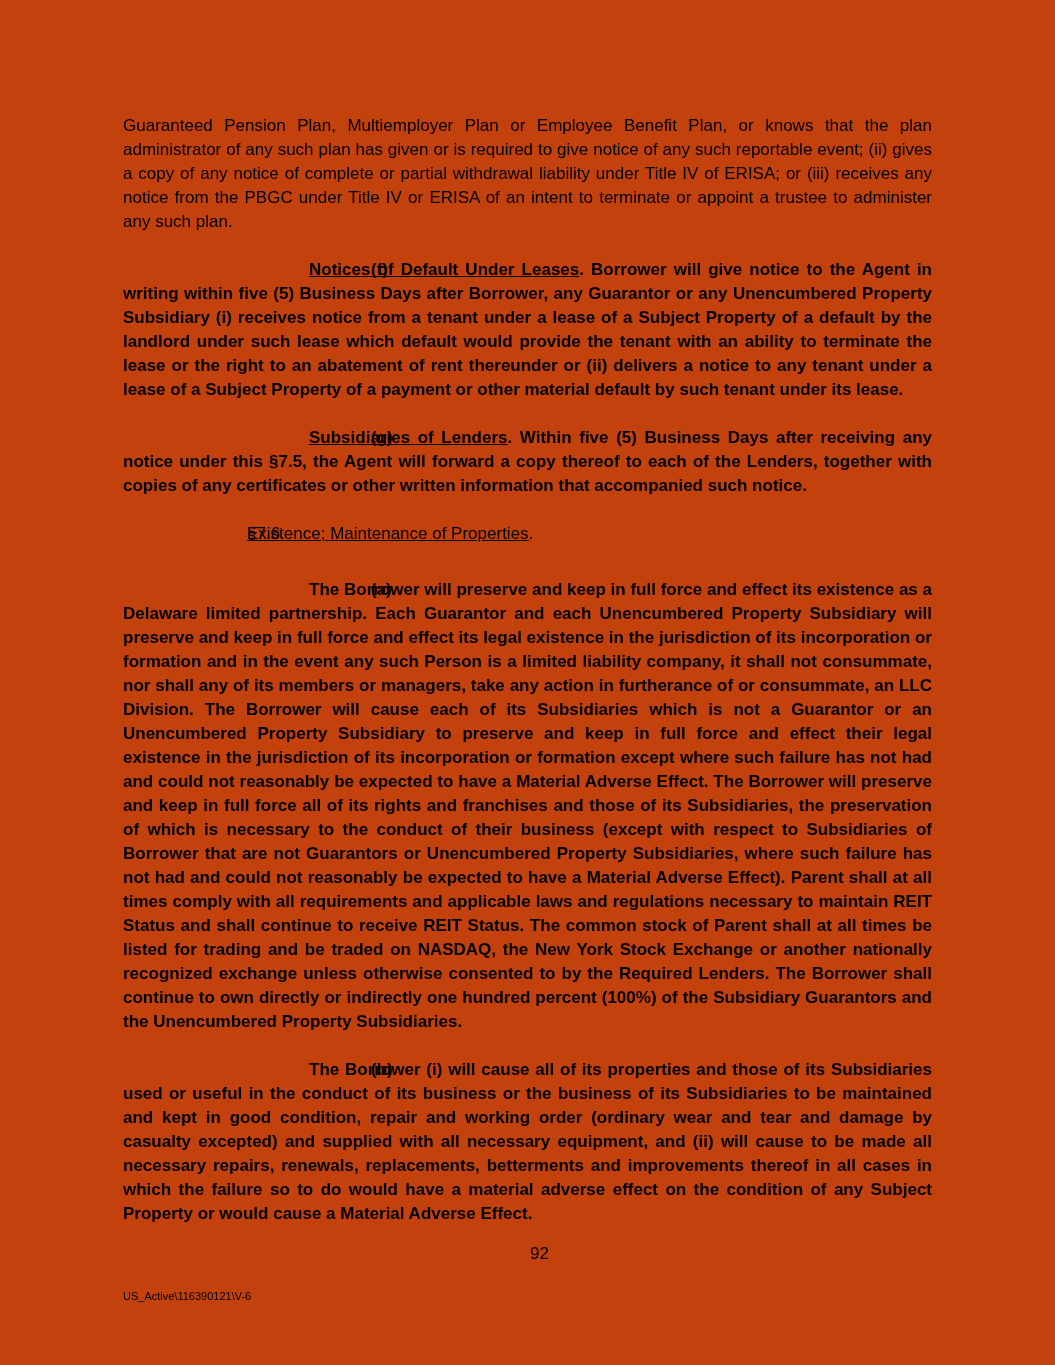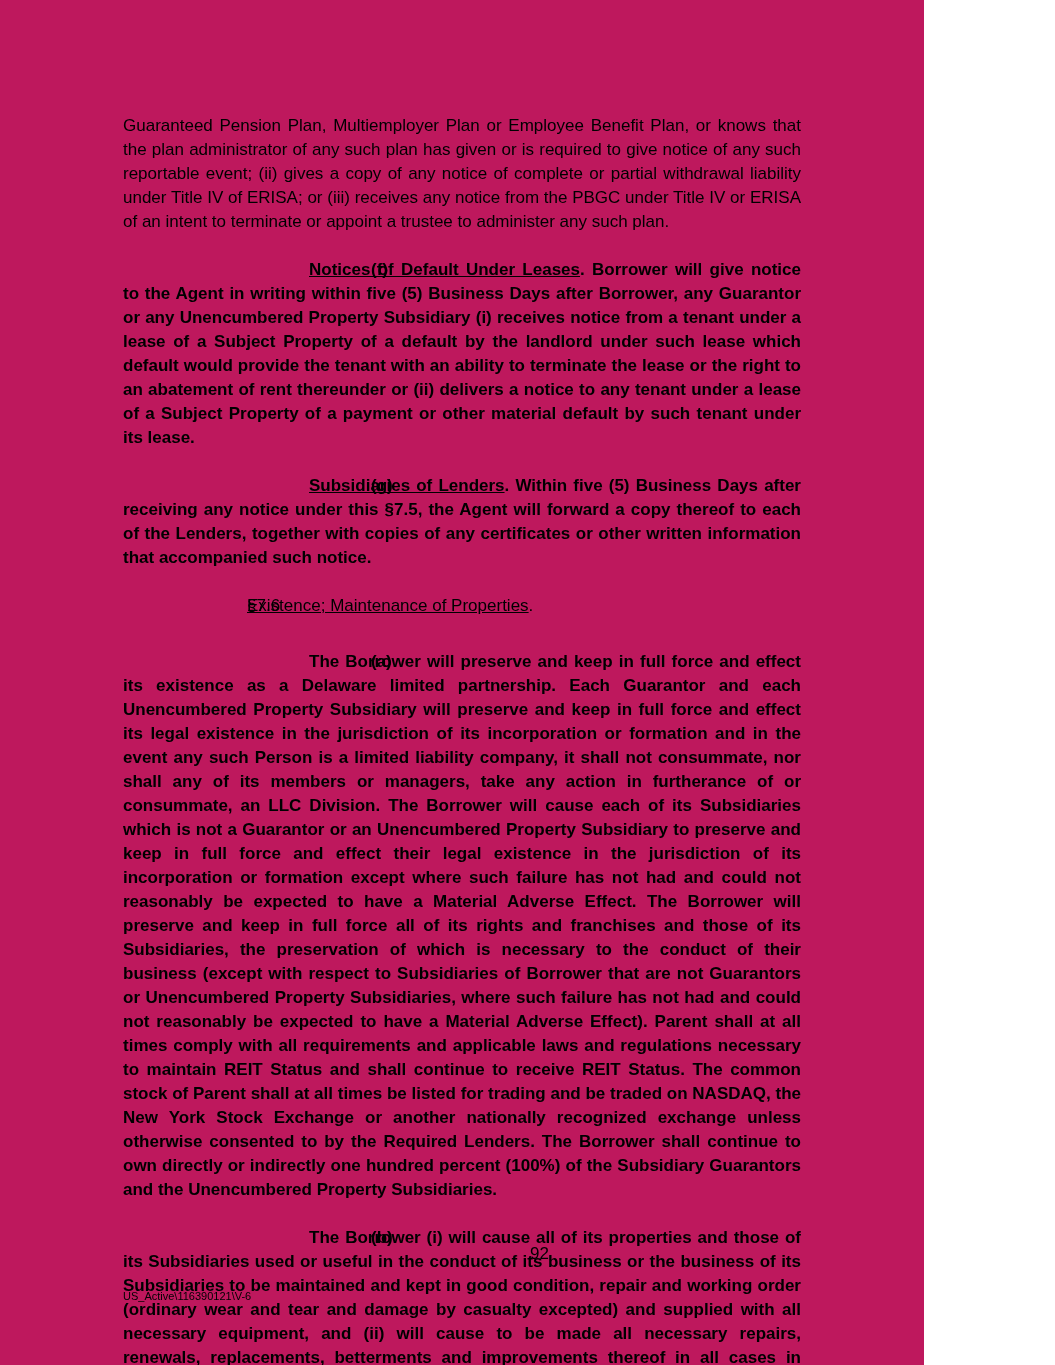--- a/index.html
+++ b/index.html
@@ -3,23 +3,23 @@
 <meta charset="utf-8">
 <style>
   * { margin: 0; padding: 0; box-sizing: border-box; }
   html, body { background: #ffffff; }
   body {
     font-family: "Liberation Sans", "DejaVu Sans", sans-serif;
     color: #000000;
   }
   .page {
     position: relative;
-    width: 924px;
+    width: 1055px;
     height: 1365px;
-    background: #be185d;
+    background: #c2410c;
     overflow: hidden;
     padding: 114px 123px 0 123px;
     font-size: 17px;
     line-height: 24px;
   }
   .para {
     text-align: justify;
     margin-bottom: 24px;
     color: #000000;
   }

